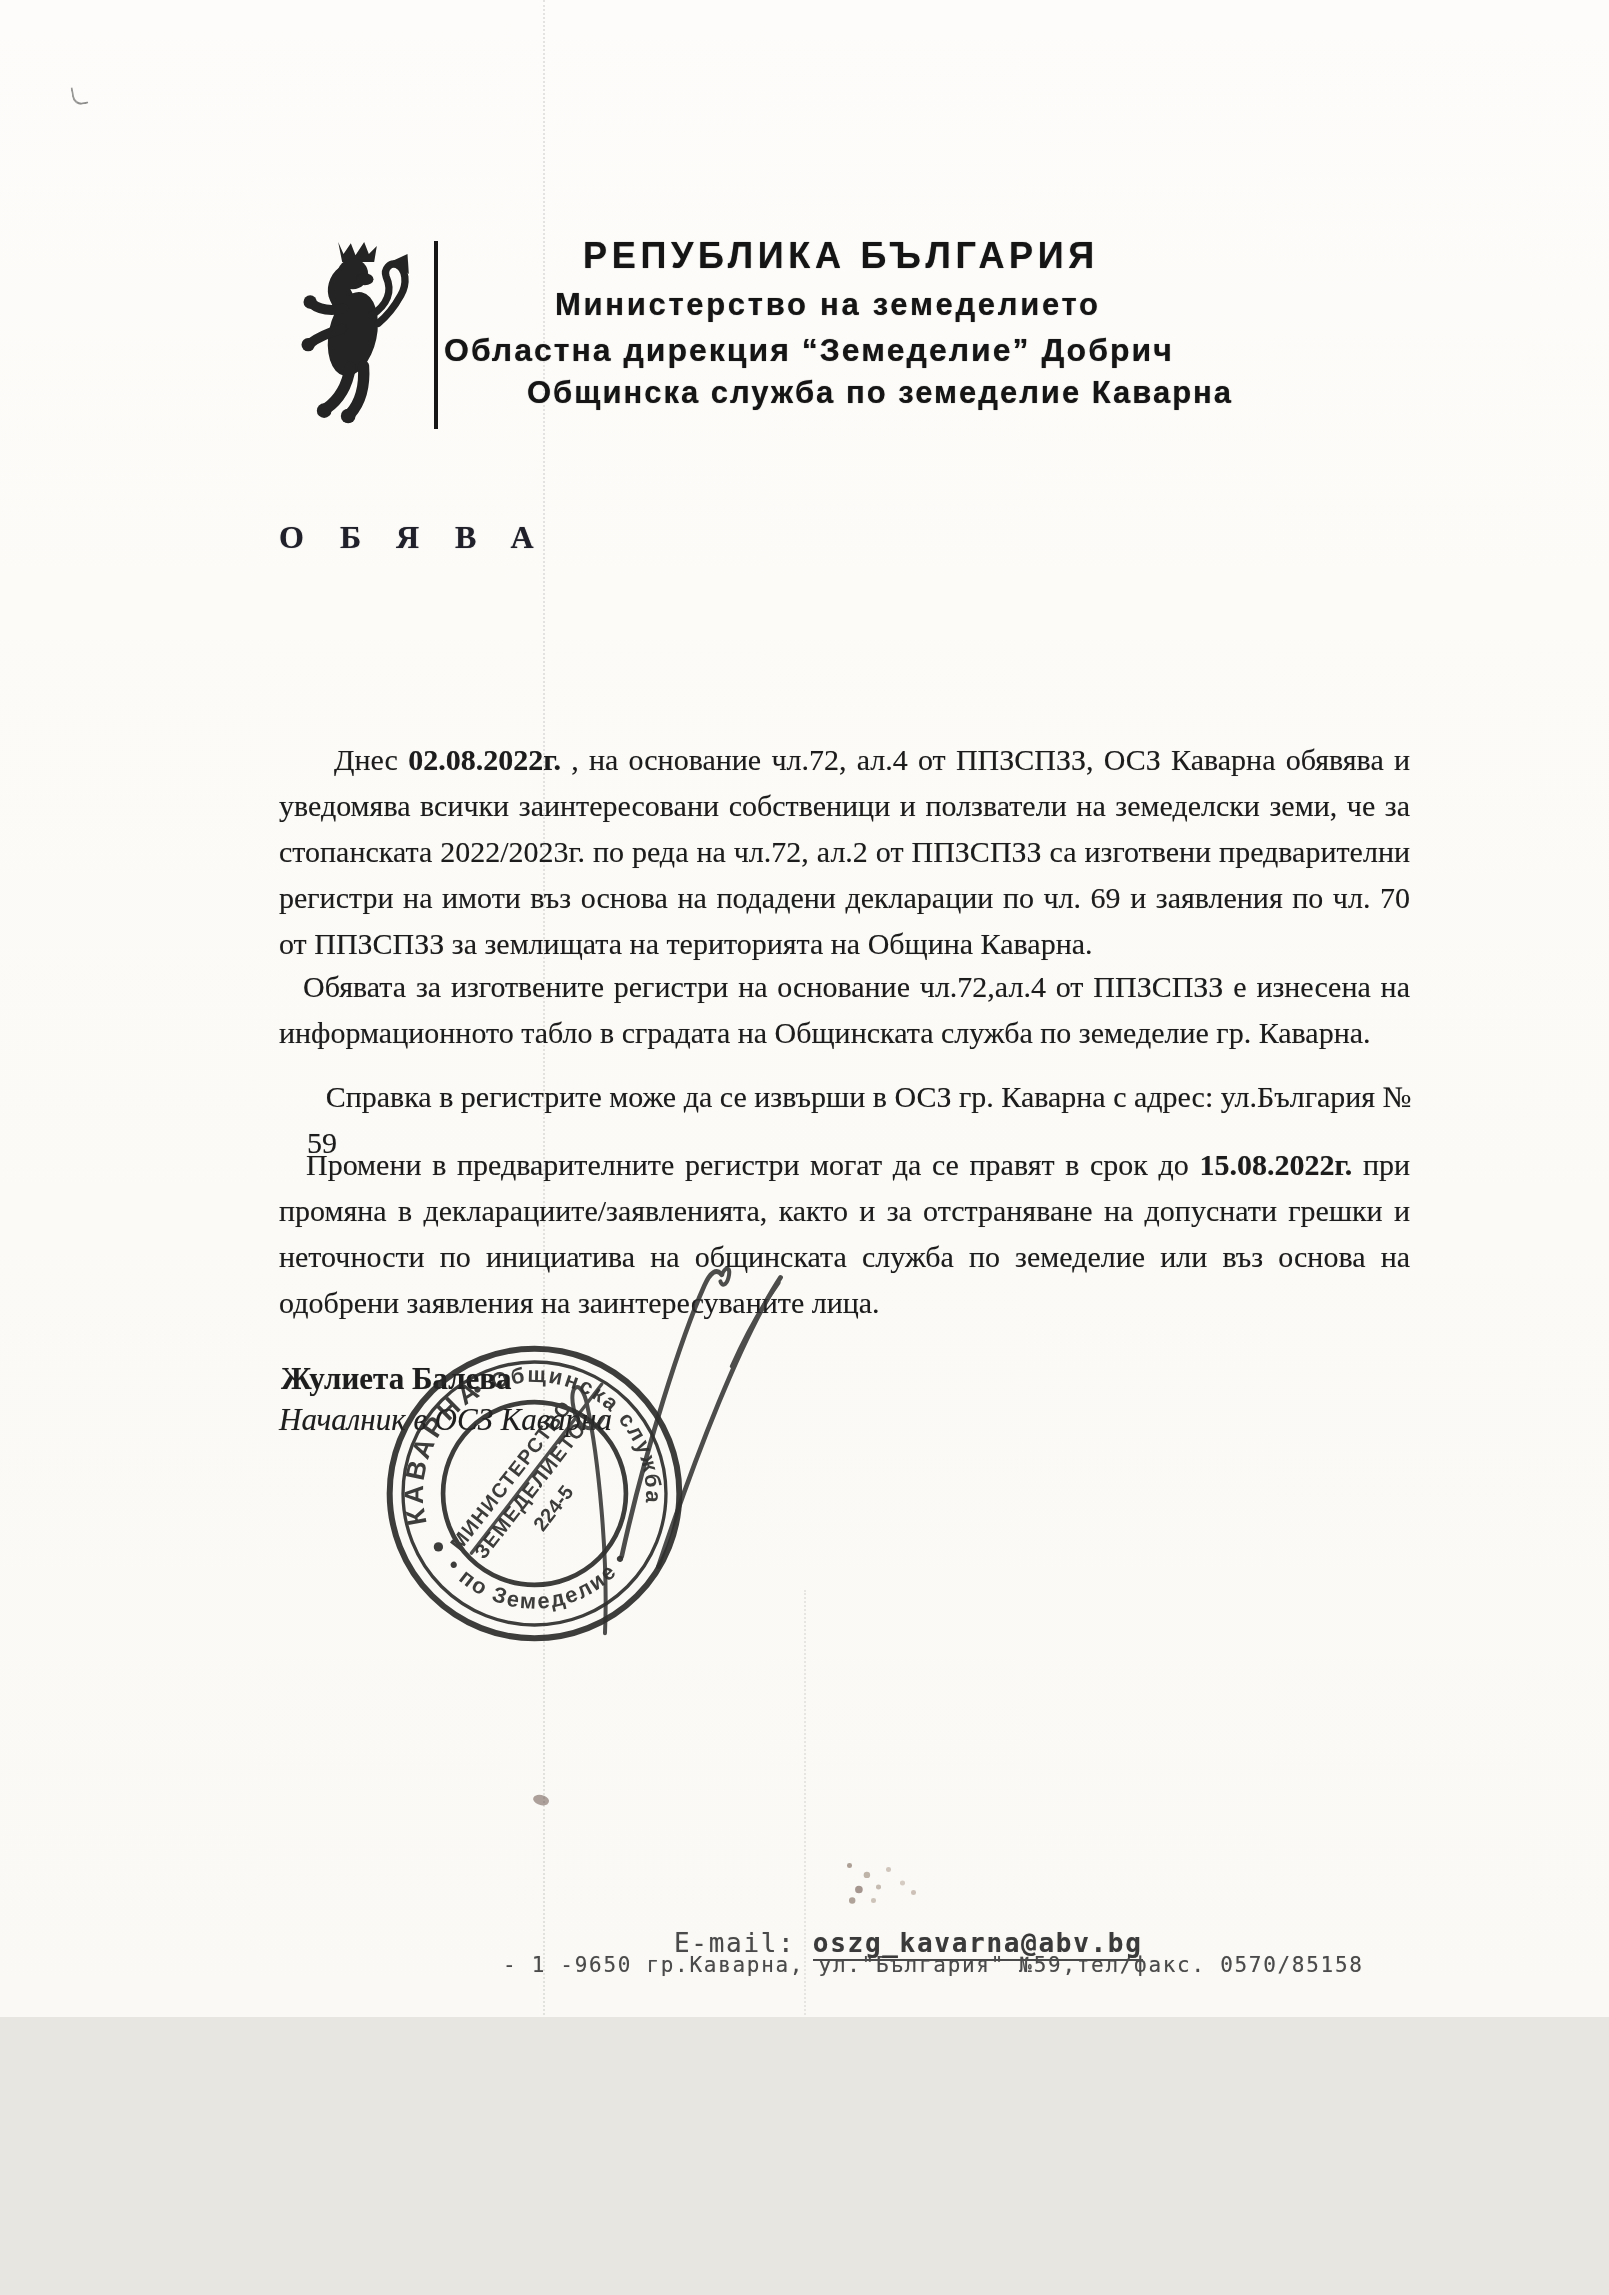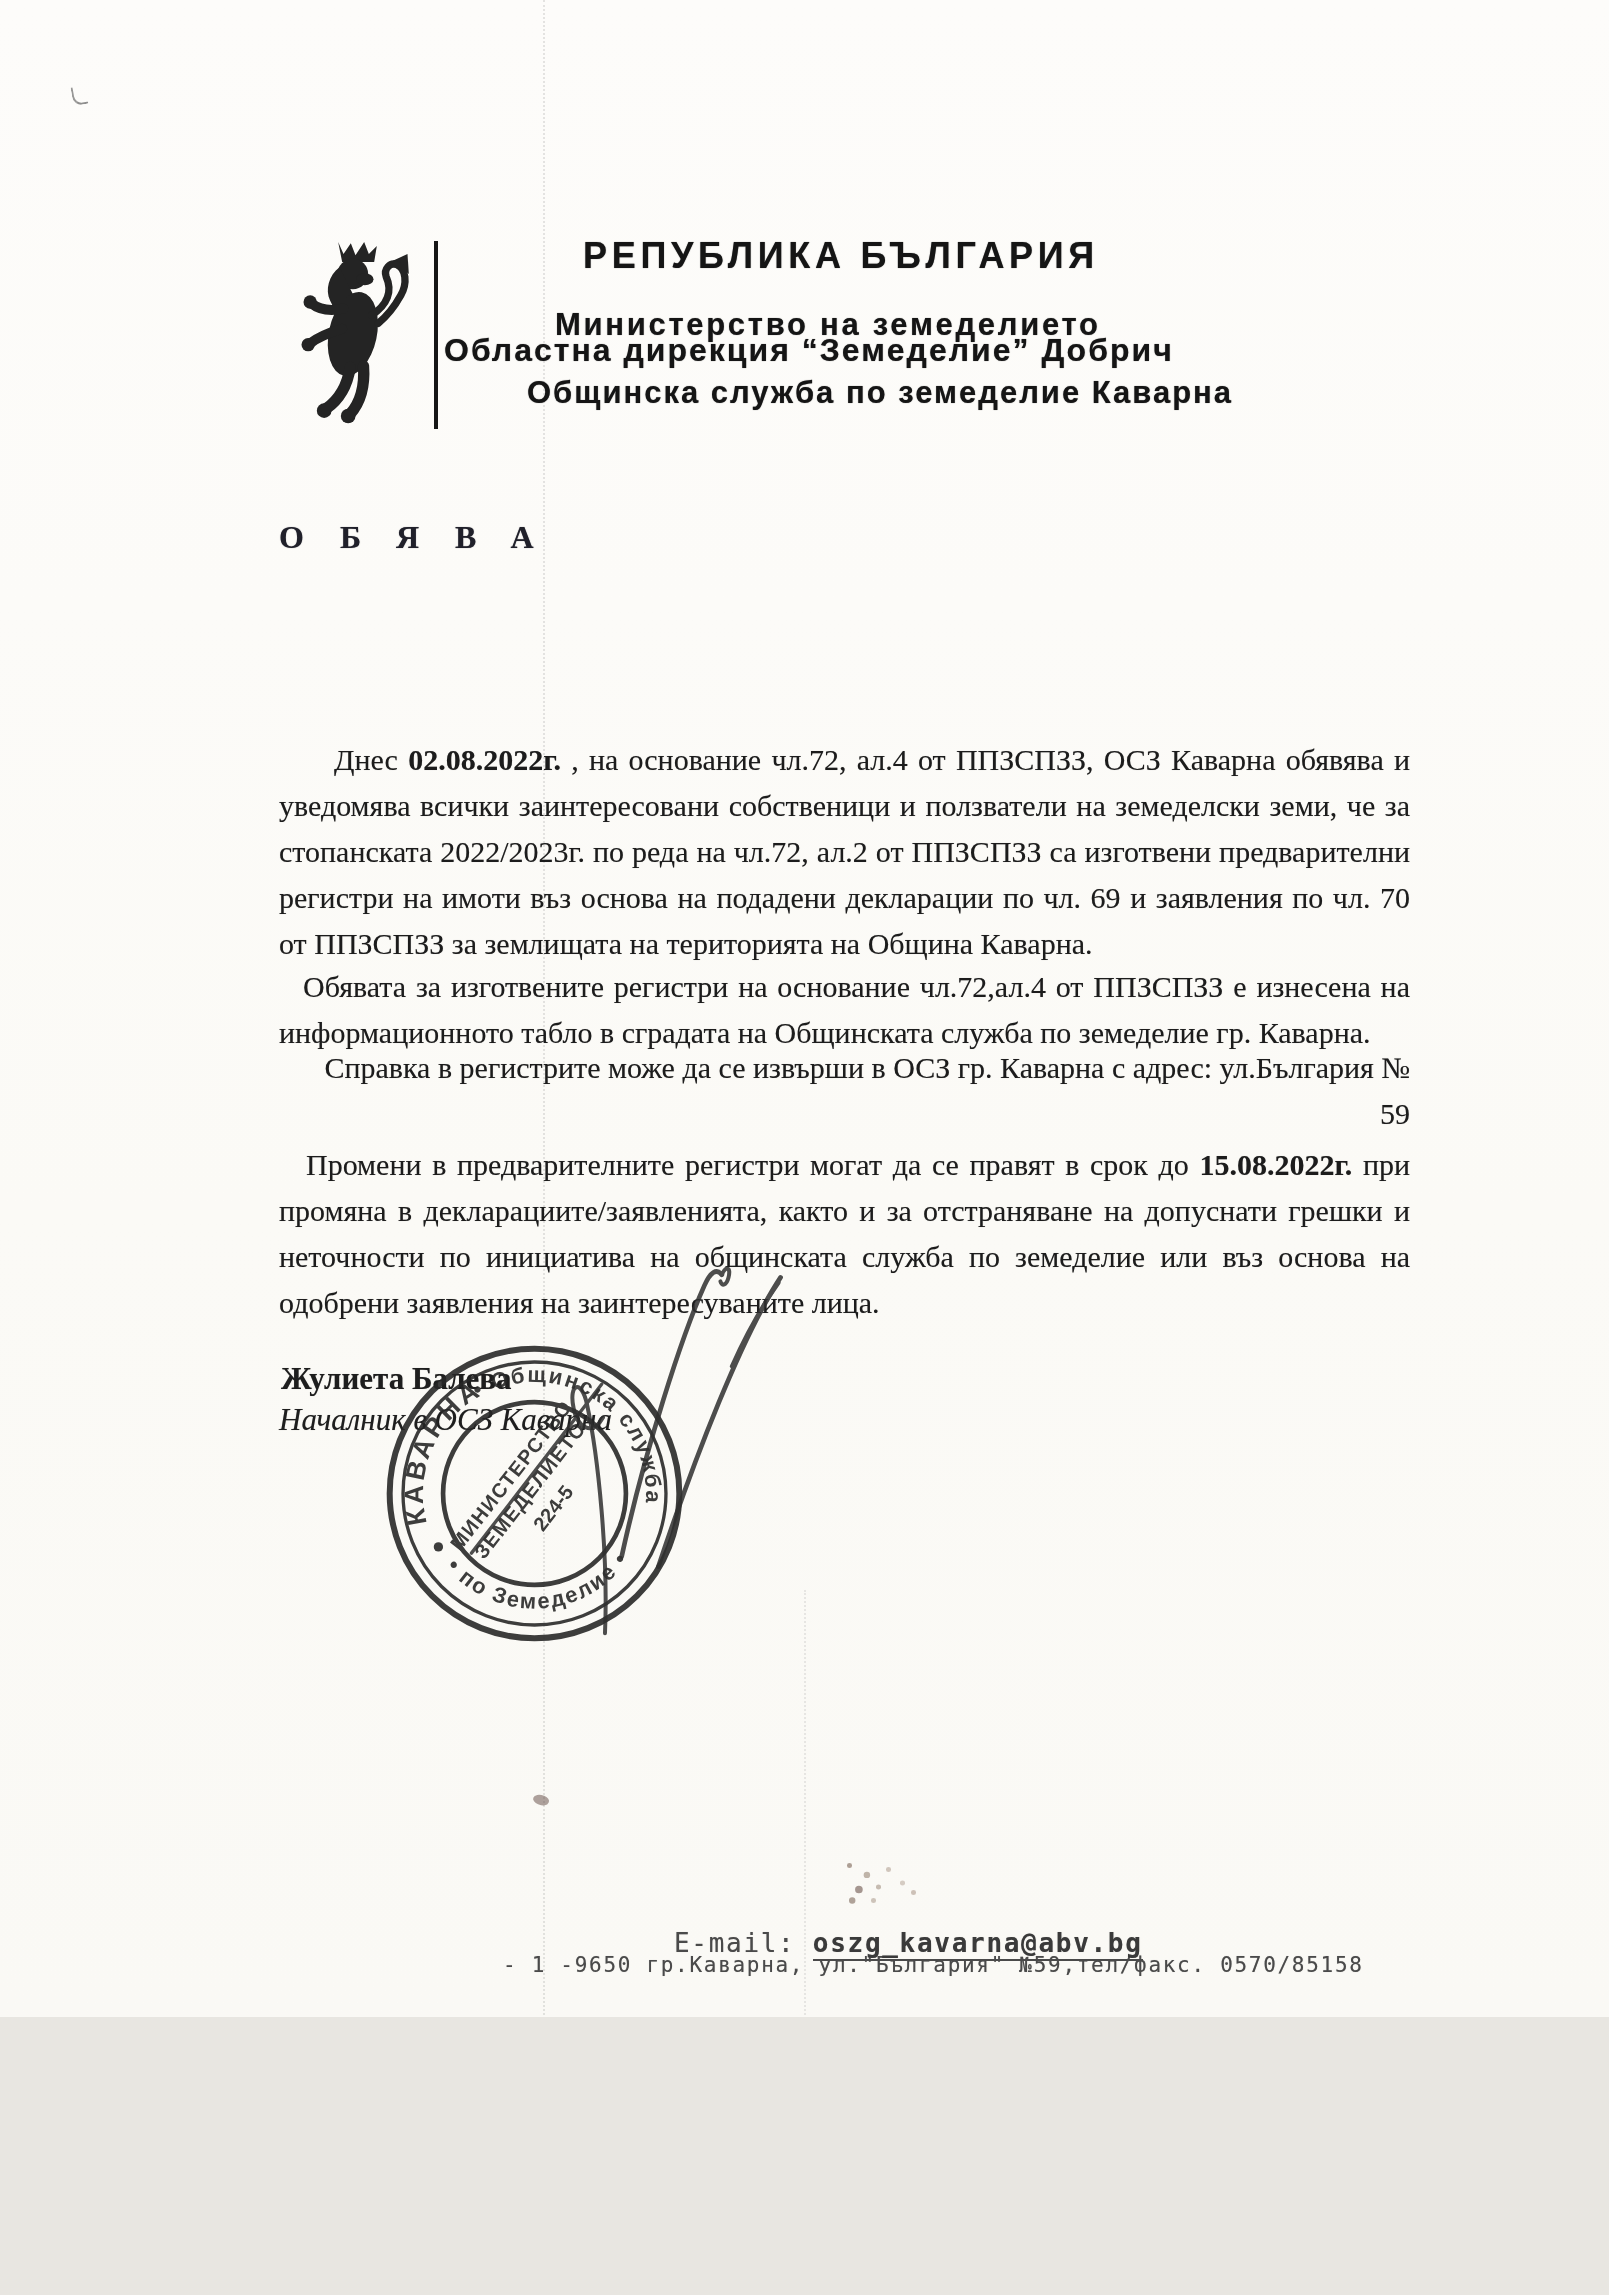--- a/index.html
+++ b/index.html
@@ -6,35 +6,35 @@
   .page{
     position:relative;width:1610px;height:2017px;margin:0 auto;
     background:linear-gradient(180deg,#fdfcfa 0%,#fbfaf6 60%,#faf9f5 100%);
     font-family:"Liberation Serif",serif;color:#1e1e1e;overflow:hidden;
   }
   .txt{position:absolute;white-space:nowrap;text-shadow:0 0 0.7px rgba(20,20,20,.45);}
   
   .hl{position:absolute;font-family:"Liberation Sans",sans-serif;font-weight:bold;color:#151515;
       white-space:nowrap;text-shadow:0 0 1px rgba(10,10,10,.6);}
   .hl1{left:583px;top:235px;font-size:36px;letter-spacing:4.7px;}
-  .hl2{left:555px;top:287px;font-size:31px;letter-spacing:2.7px;margin-top:20px;}
+  .hl2{left:555px;top:287px;font-size:31px;letter-spacing:2.7px;}
   .hl3{left:444px;top:332px;font-size:32px;letter-spacing:2px;}
   .hl4{left:527px;top:375px;font-size:31px;letter-spacing:2px;}
   .lion-svg{position:absolute;left:286px;top:234px;width:137px;height:200px;opacity:.93;}
   .head-bar{position:absolute;left:434px;top:241px;width:4px;height:188px;background:#161616;}
   
   .doc-title{position:absolute;left:279px;top:519px;width:1022px;text-align:left;
     font-size:32px;font-weight:bold;letter-spacing:36px;color:#20202a;
     text-shadow:0 0 1px rgba(15,15,30,.5);}
   
   .para{position:absolute;left:279px;width:1131px;font-size:30px;line-height:46px;
     text-align:justify;color:#1c1c1c;text-shadow:0 0 0.7px rgba(0,0,0,.38);}
   .p1{top:707px;text-indent:55px;}
   .p2{top:934px;text-indent:24px;}
-  .p3{top:1015px;text-indent:18.7px;text-align:right;}
+  .p3{top:1044px;text-indent:18.7px;text-align:left;margin-left:28px;}
   .p4{top:1112px;text-indent:27px;}
   
   .sig-name{position:absolute;left:281px;top:1361px;font-size:31px;font-weight:bold;}
   .sig-pos{position:absolute;left:279px;top:1402px;font-size:31px;font-style:italic;}
   
   .stamp-svg{position:absolute;left:381px;top:1340px;width:307px;height:307px;opacity:.89;}
   .sign-svg{position:absolute;left:388px;top:1236px;width:454px;height:454px;}
   
   .foot{position:absolute;font-family:"DejaVu Sans Mono",monospace;color:#4a4a4a;
     white-space:nowrap;text-shadow:0 0 0.7px rgba(60,60,60,.4);}

